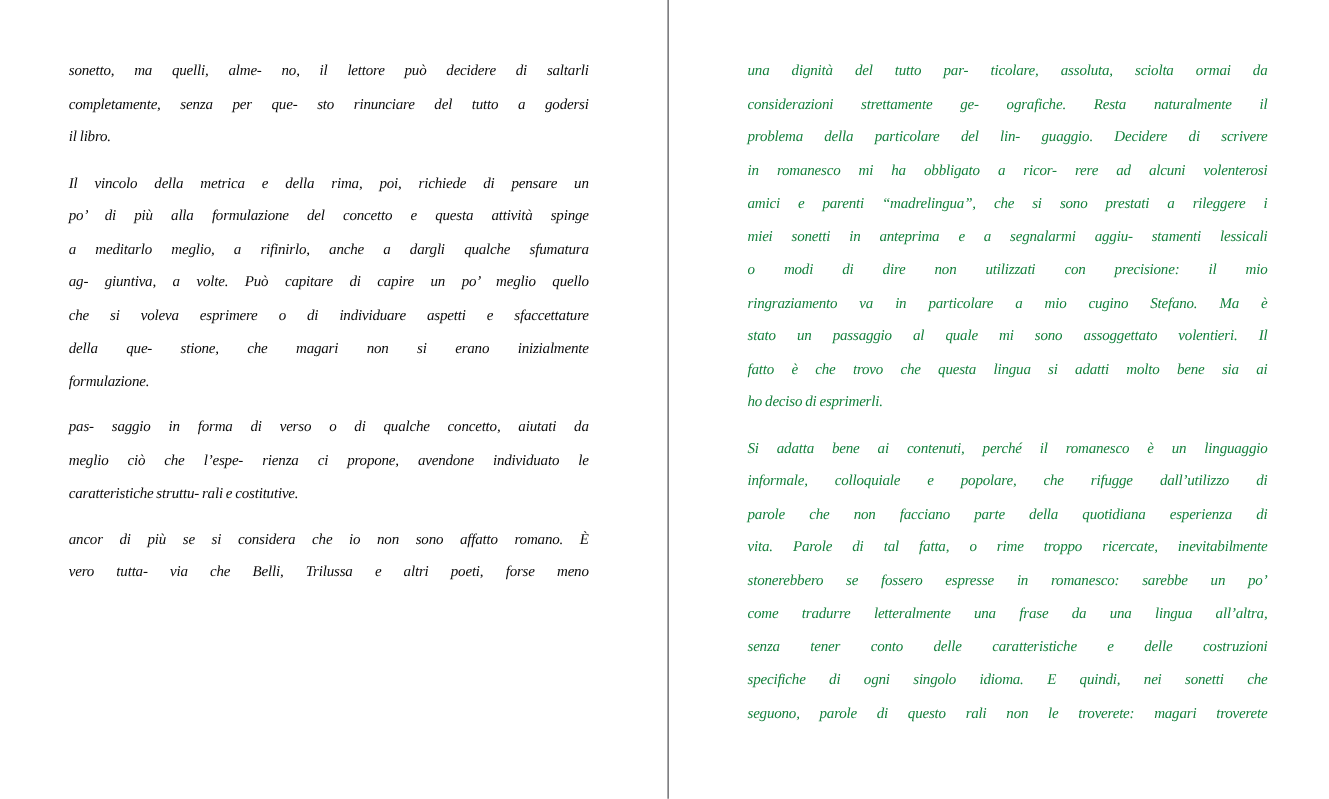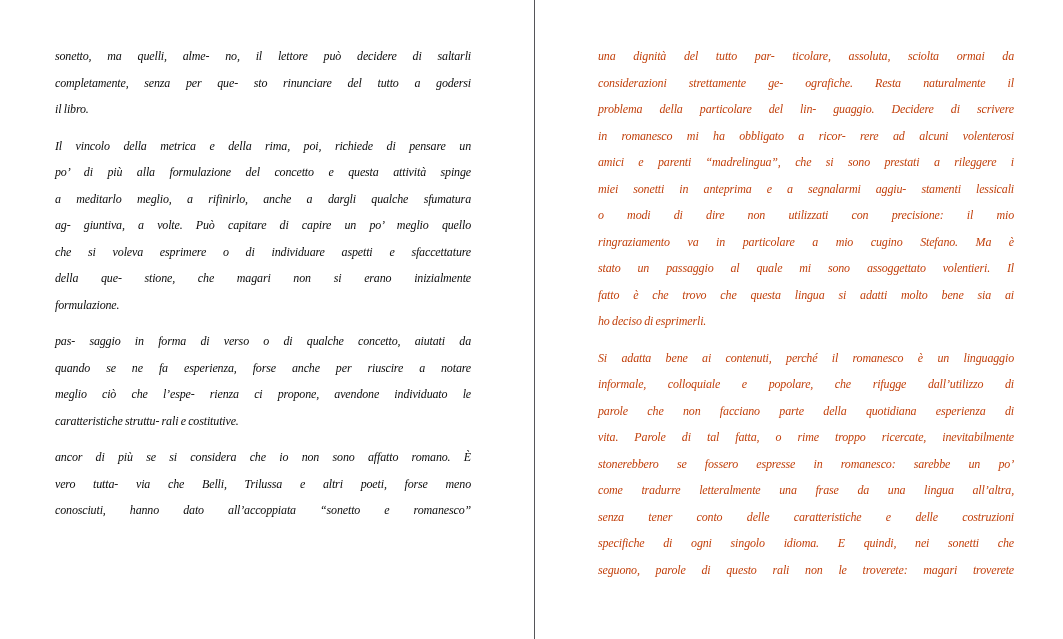--- a/index.html
+++ b/index.html
@@ -56,32 +56,30 @@
         <div class="line">Il vincolo della metrica e della rima, poi, richiede di pensare un</div>
         <div class="line">po’ di più alla formulazione del concetto e questa attività spinge</div>
         <div class="line">a meditarlo meglio, a rifinirlo, anche a dargli qualche sfumatura</div>
         <div class="line">ag- giuntiva, a volte. Può capitare di capire un po’ meglio quello</div>
         <div class="line">che si voleva esprimere o di individuare aspetti e sfaccettature</div>
         <div class="line">della que- stione, che magari non si erano inizialmente</div>
         <div class="line flush">formulazione.</div>
       </div>
       <div class="para">
         <div class="line">pas- saggio in forma di verso o di qualche concetto, aiutati da</div>
-        <div class="line">quando se ne fa esperienza, forse anche per riuscire a notare</div>
         <div class="line">meglio ciò che l’espe- rienza ci propone, avendone individuato le</div>
         <div class="line flush">caratteristiche struttu- rali e costitutive.</div>
       </div>
       <div class="para">
         <div class="line">ancor di più se si considera che io non sono affatto romano. È</div>
         <div class="line">vero tutta- via che Belli, Trilussa e altri poeti, forse meno</div>
-        <div class="line">conosciuti, hanno dato all’accoppiata “sonetto e romanesco”</div>
       </div>
     </div>
   <div class="divider" style="background: rgb(85, 85, 89);"></div>
-  <div class="page page-right" style="color: #c2410c;">
+  <div class="page page-right" style="color: #15803d;">
       <div class="para">
         <div class="line">una dignità del tutto par- ticolare, assoluta, sciolta ormai da</div>
         <div class="line">considerazioni strettamente ge- ografiche. Resta naturalmente il</div>
         <div class="line">problema della particolare del lin- guaggio. Decidere di scrivere</div>
         <div class="line">in romanesco mi ha obbligato a ricor- rere ad alcuni volenterosi</div>
         <div class="line">amici e parenti “madrelingua”, che si sono prestati a rileggere i</div>
         <div class="line">miei sonetti in anteprima e a segnalarmi aggiu- stamenti lessicali</div>
         <div class="line">o modi di dire non utilizzati con precisione: il mio</div>
         <div class="line">ringraziamento va in particolare a mio cugino Stefano. Ma è</div>
         <div class="line">stato un passaggio al quale mi sono assoggettato volentieri. Il</div>

